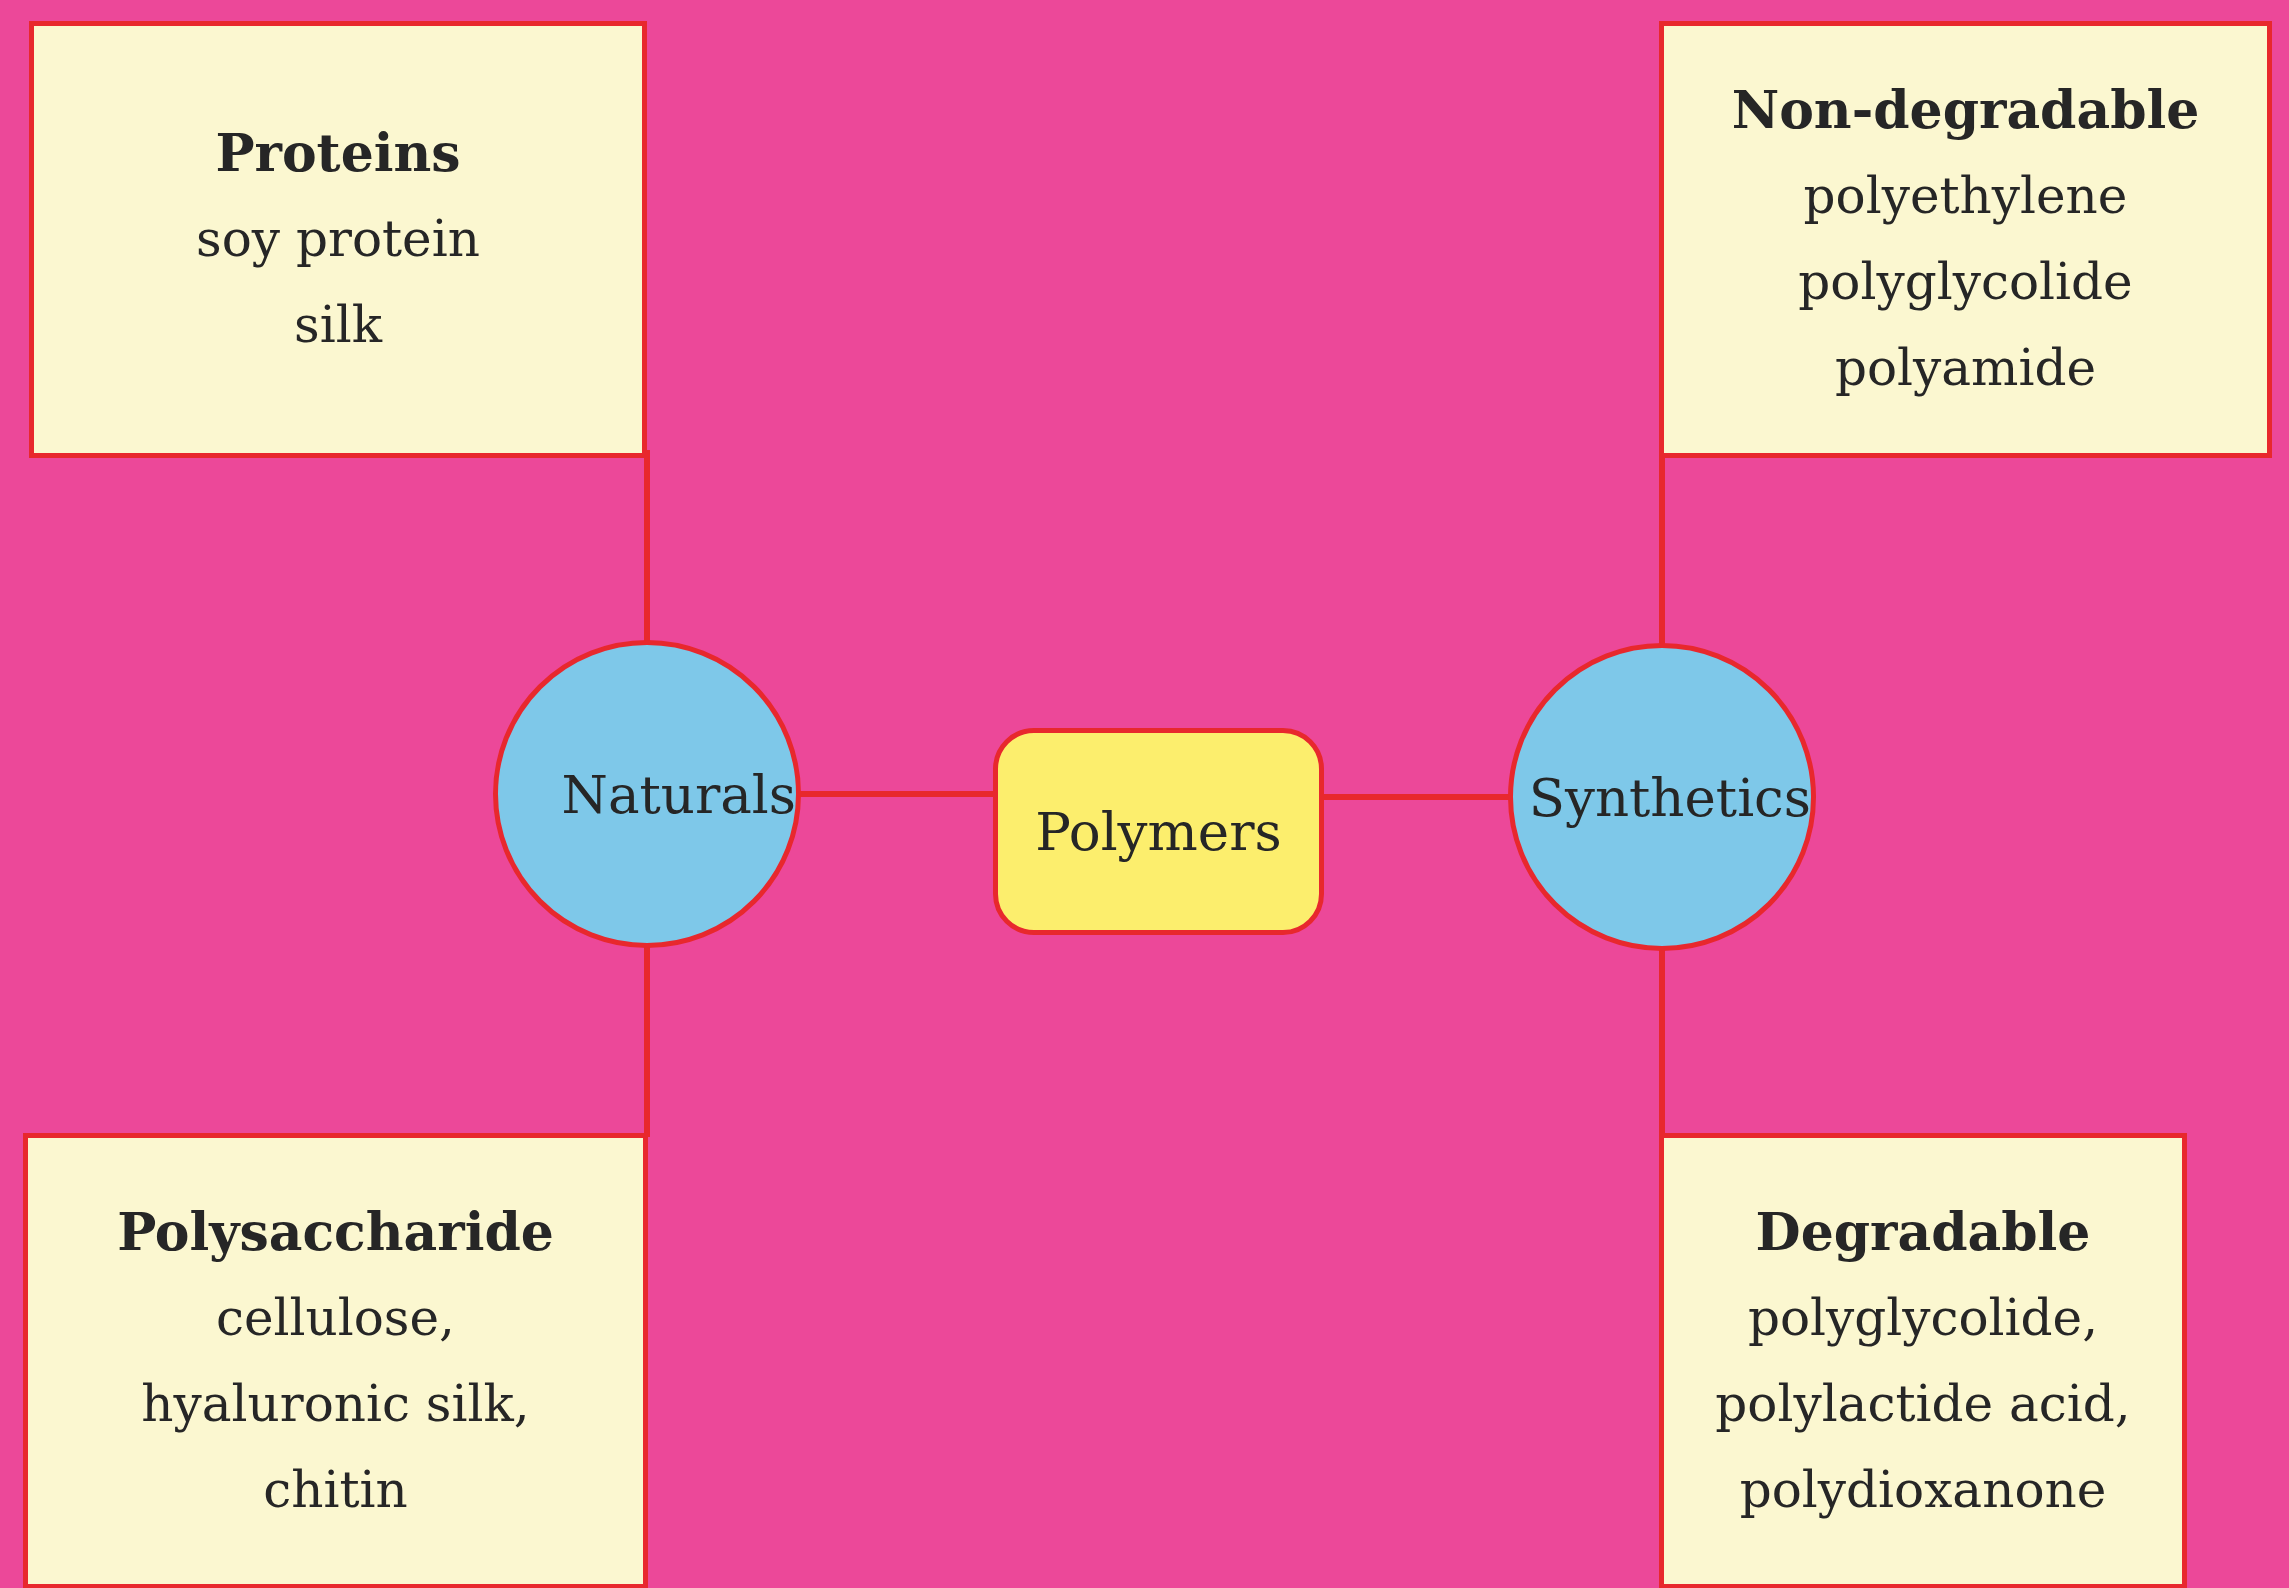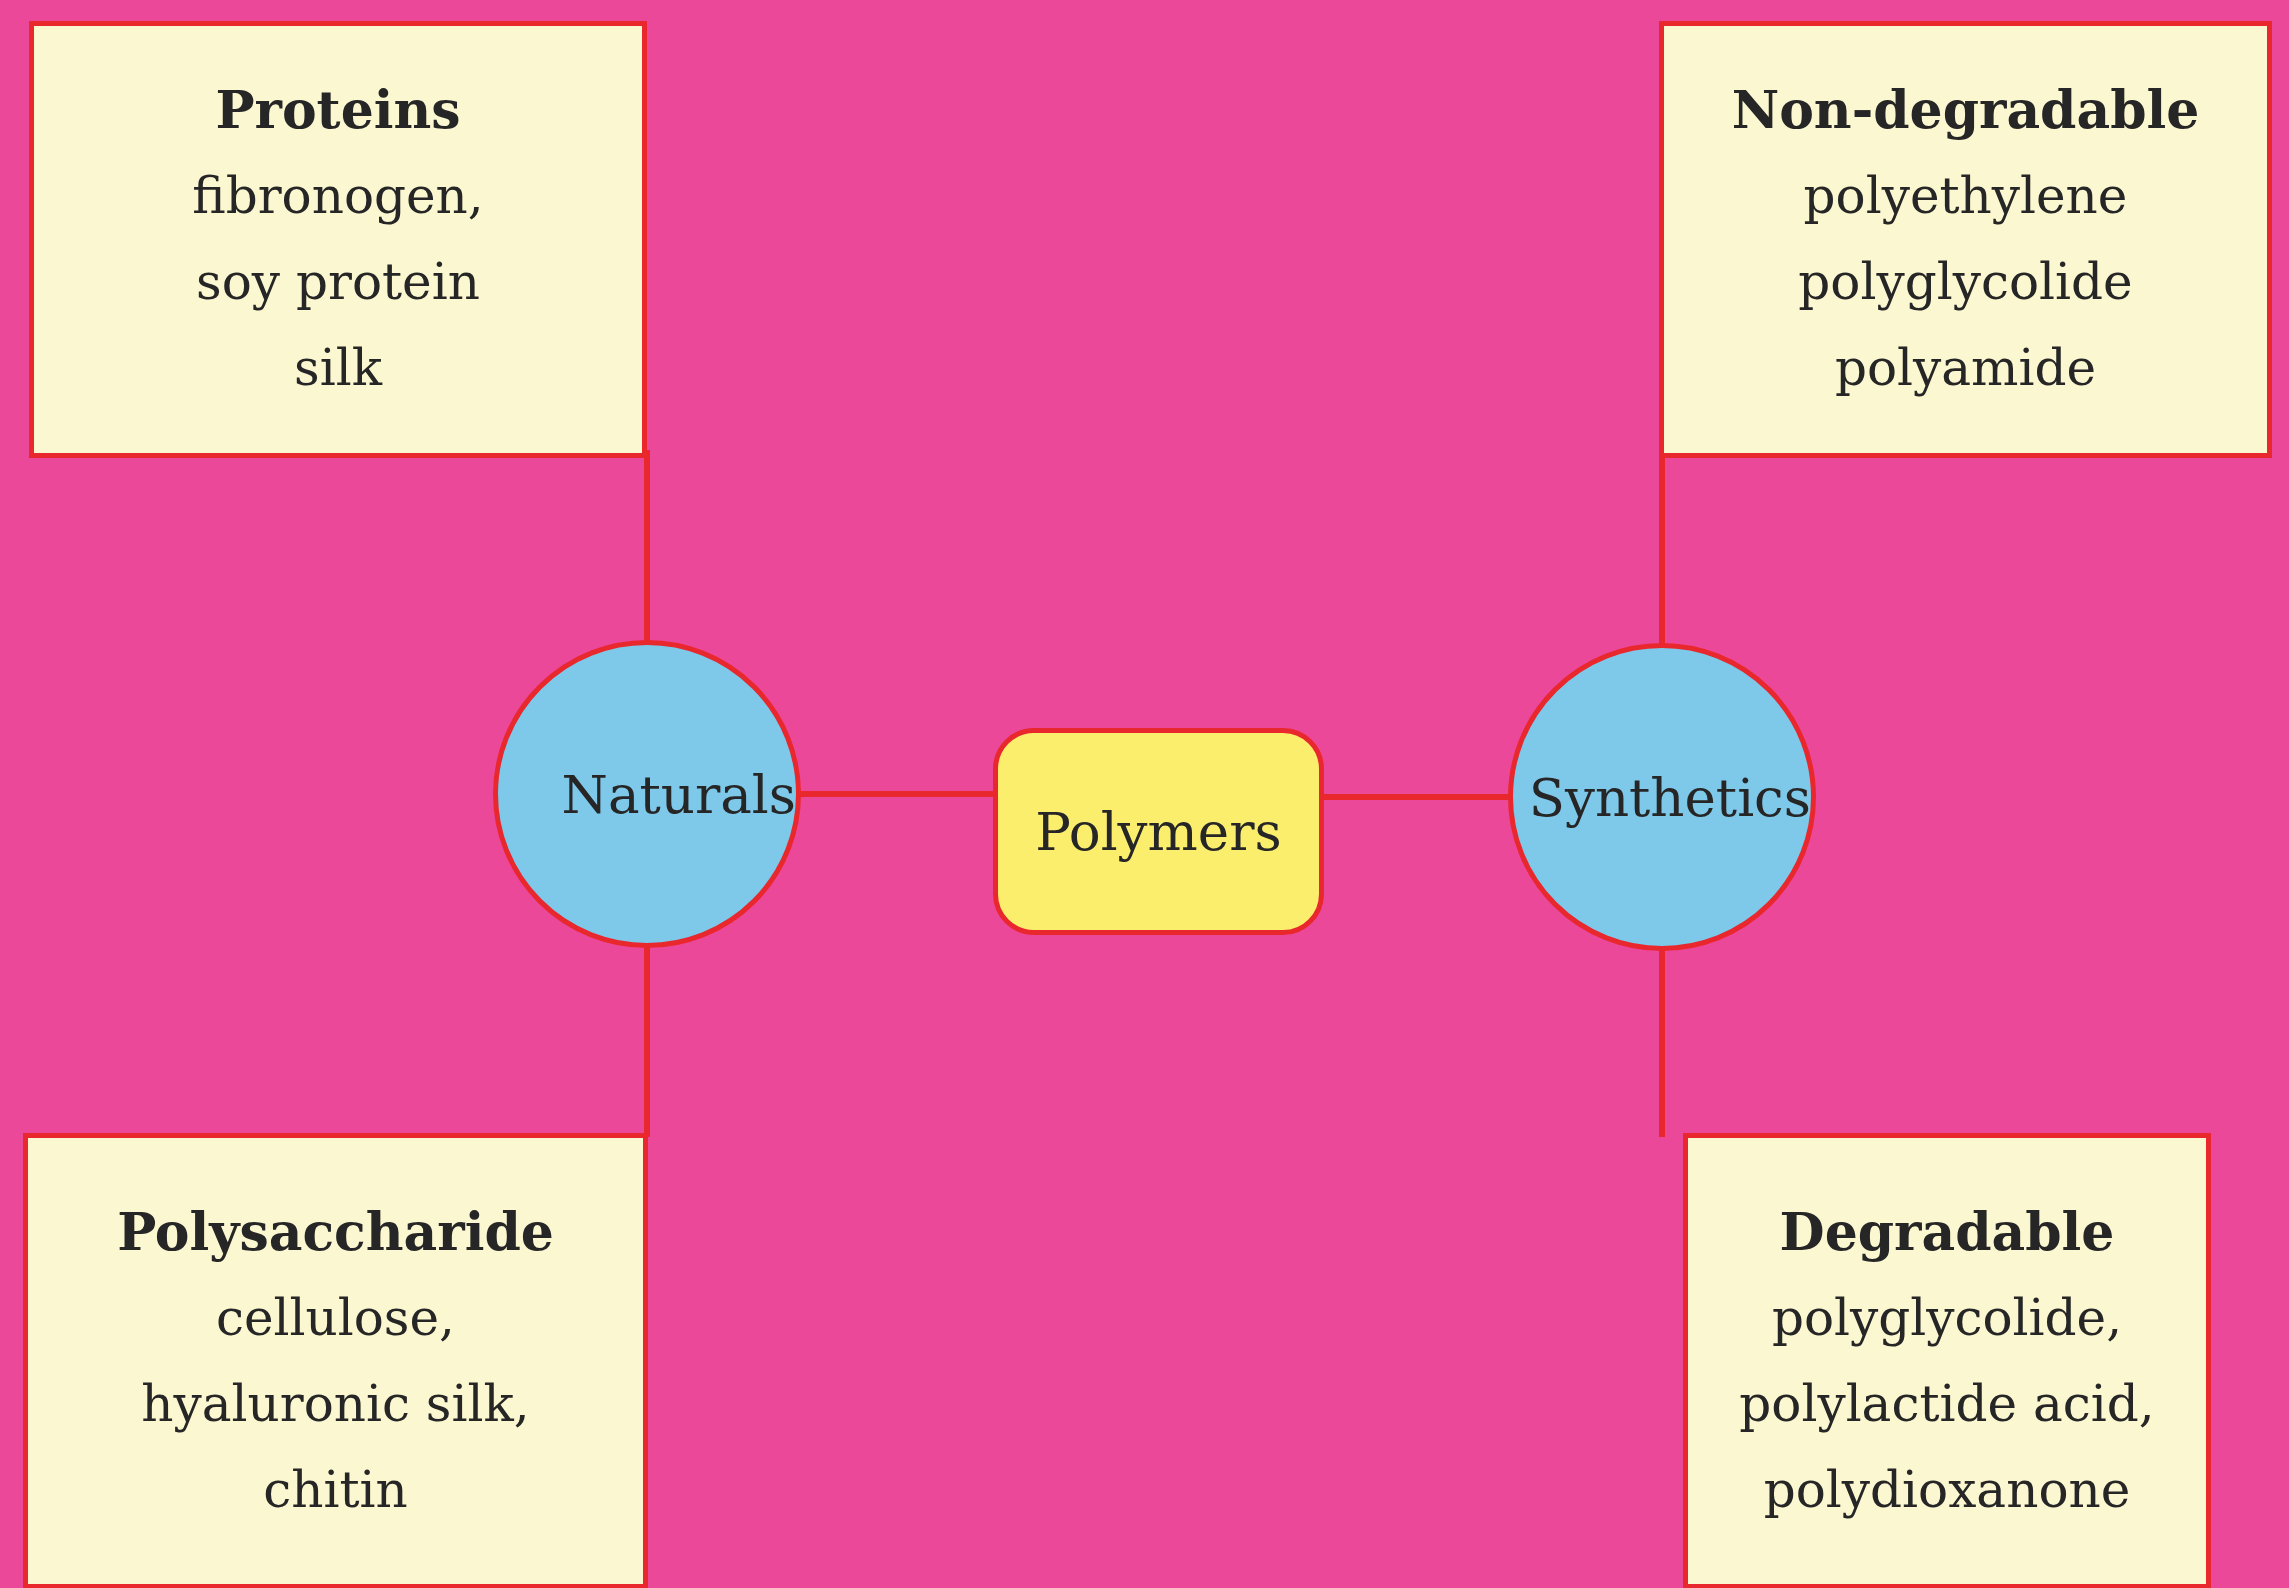--- a/index.html
+++ b/index.html
@@ -85,40 +85,39 @@
 
   <div class="connector" style="left:644px; top:450px; width:6.2px; height:200px;"></div>
   <div class="connector" style="left:644px; top:943px; width:6.2px; height:194px;"></div>
   <div class="connector" style="left:1659px; top:450px; width:6.2px; height:200px;"></div>
   <div class="connector" style="left:1659px; top:946px; width:6.2px; height:191px;"></div>
   <div class="connector" style="left:793px; top:791px; width:205px; height:6.2px;"></div>
   <div class="connector" style="left:1319px; top:794px; width:196px; height:6.2px;"></div>
 
   <div class="box" style="left:29px; top:20.5px; width:618px; height:437px;">
     <div class="box-title">Proteins</div>
-    <div class="box-line">fibronogen,</div>
     <div class="box-line">soy protein</div>
     <div class="box-line">silk</div>
   </div>
 
   <div class="box" style="left:23px; top:1133px; width:625px; height:456px;text-align:center;">
     <div class="box-title">Polysaccharide</div>
     <div class="box-line">cellulose,</div>
     <div class="box-line">hyaluronic silk,</div>
     <div class="box-line">chitin</div>
   </div>
 
   <div class="box" style="left:1659px; top:20.5px; width:613px; height:437px;">
     <div class="box-title">Non-degradable</div>
     <div class="box-line">polyethylene</div>
     <div class="box-line">polyglycolide</div>
     <div class="box-line">polyamide</div>
   </div>
 
-  <div class="box" style="left:1659px; top:1133px; width:528px; height:456px;margin-left:24px;">
+  <div class="box" style="left:1659px; top:1133px; width:528px; height:456px;">
     <div class="box-title">Degradable</div>
     <div class="box-line">polyglycolide,</div>
     <div class="box-line">polylactide acid,</div>
     <div class="box-line">polydioxanone</div>
   </div>
 
   <div class="node" style="left:493px; top:640px;">
     <span class="node-label">Naturals</span>
   </div>
 

